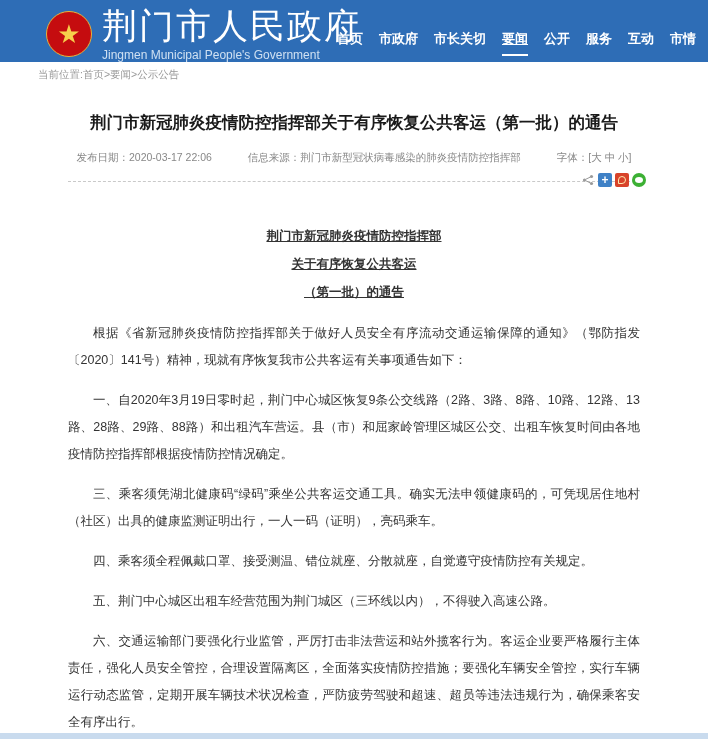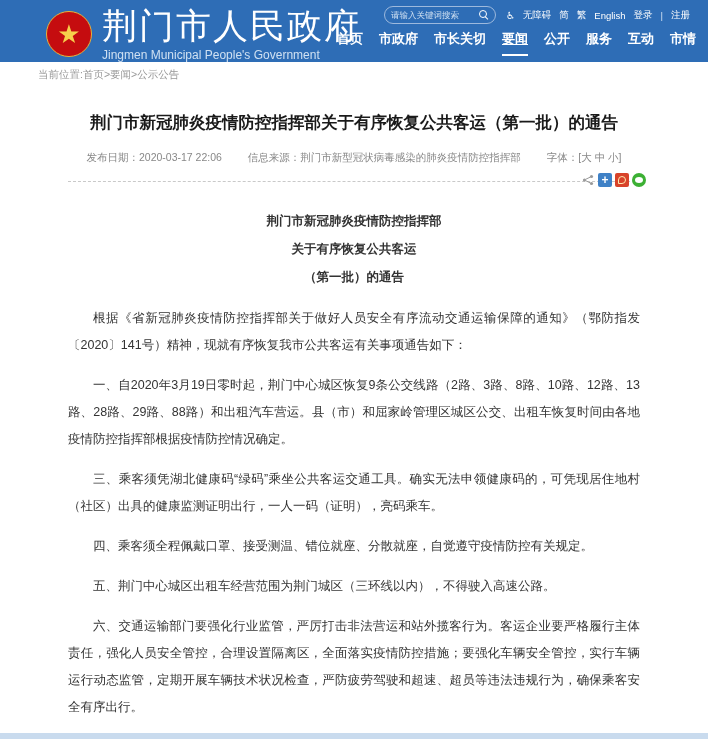--- a/index.html
+++ b/index.html
@@ -36,39 +36,39 @@
   .nav-item { color:#fff; font-size:13px; font-weight:bold; padding-bottom:6px; cursor:pointer; }
   .nav-item.active { border-bottom:2px solid #fff;text-decoration:underline; }
 
   
   .crumb { position:absolute; top:68px; left:38px; font-size:10.5px; color:#999; }
 
   
   .article { position:absolute; top:95px; left:68px; width:572px; color:#333; }
   .a-title { text-align:center; font-size:16.5px; font-weight:bold; color:#1a1a1a;
     margin-top:16px; line-height:1.4; }
-  .a-meta { display:flex; justify-content:center; gap:26px; margin-top:17px;
+  .a-meta { display:flex; justify-content:center; gap:36px; margin-top:17px;
     font-size:10.5px; color:#888; white-space:nowrap; }
   .share-row { position:relative; margin-top:16px; height:16px;
     border-top:1px dashed #c9c9c9; }
   .share-ics { position:absolute; right:-6px; top:-9px; display:flex; gap:3px; align-items:center; }
   .sh { width:14px; height:14px; border-radius:2px; display:flex; align-items:center;
     justify-content:center; cursor:pointer; }
   .sh-share { background:transparent; position:relative; }
   .sh-share svg { display:block; }
   .sh-plus { background:#3f81c6; color:#fff; font-size:12px; font-weight:bold; line-height:1; }
   .sh-weibo { background:#d8432a; }
   .sh-weibo i { width:8px; height:8px; border:1.5px solid #ffe9b0; border-radius:50% 50% 50% 0; display:block; }
   .sh-wechat { background:#3cb034; border-radius:50%; }
   .sh-wechat i { width:8px; height:6px; background:#fff; border-radius:50%; display:block; }
 
   .doc-head { text-align:center; font-size:12.5px; font-weight:bold; color:#333;
     line-height:28px; }
   .doc-head p { margin:0; }
-  .doc-head { margin-top:10px; }
+  .doc-head { margin-top:25px;text-decoration:underline; }
 
   .body-txt { margin-top:14px; font-size:12.5px; line-height:27px; text-align:justify; }
   .body-txt p { text-indent:2em; margin-bottom:13px; }
 
   
   .foot { position:absolute; left:0; bottom:0; width:708px; height:6px; background:#c9dbee; }
 </style>
 </head>
 <body>
 
@@ -78,36 +78,20 @@
     <div class="brand">
       <div class="emblem">
         <span class="star">★</span>
       </div>
       <div class="brand-txt">
         <div class="brand-cn">荆门市人民政府</div>
         <div class="brand-en">Jingmen Municipal People's Government</div>
       </div>
     </div>
 
-    <div class="topbar">
-      <div class="search">
-        <input type="text" placeholder="请输入关键词搜索" style="">
-        <span class="mag"></span>
-      </div>
-      <div class="util">
-        <span class="acc-ic">♿</span>
-        <span>无障碍</span>
-        <span>简</span>
-        <span>繁</span>
-        <span>English</span>
-        <span>登录</span>
-        <span class="sep">|</span>
-        <span>注册</span>
-      </div>
-    </div>
 
     <div class="nav">
       <span class="nav-item">首页</span>
       <span class="nav-item">市政府</span>
       <span class="nav-item">市长关切</span>
       <span class="nav-item active">要闻</span>
       <span class="nav-item">公开</span>
       <span class="nav-item">服务</span>
       <span class="nav-item">互动</span>
       <span class="nav-item">市情</span>

